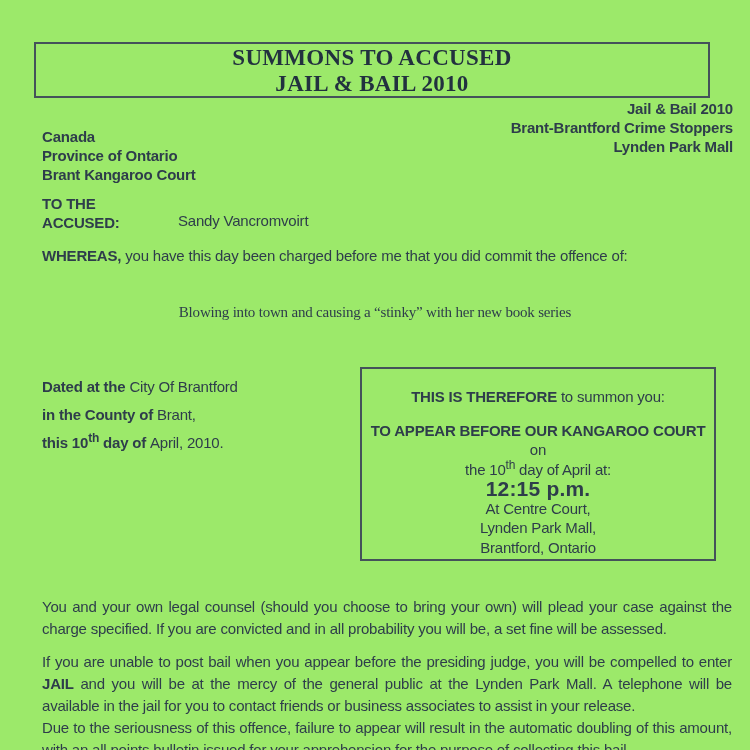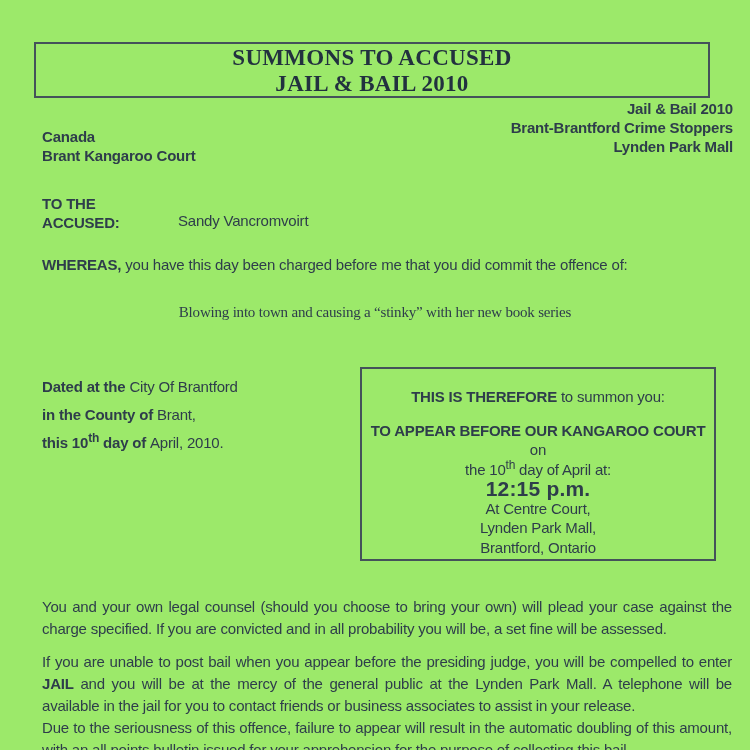--- a/index.html
+++ b/index.html
@@ -48,21 +48,21 @@
     font-weight: bold;
     line-height: 19px;
   }
   .accused-name {
     position: absolute;
     left: 178px; top: 212px;
   }
 
   .whereas {
     position: absolute;
-    left: 42px; top: 256px;
+    left: 42px; top: 247px;
     width: 695px;
   }
 
   .offence {
     position: absolute;
     left: 0; top: 304px;
     width: 750px;
     text-align: center;
     font-family: Liberation Serif, serif;
   }
@@ -106,20 +106,21 @@
 
 <div class="page">
 
   <div class="title-box">
     <div>SUMMONS TO ACCUSED</div>
     <div>JAIL &amp; BAIL 2010</div>
   </div>
 
   <div class="hdr hdr-left">
     <div>Canada</div>
+    <div>Province of Ontario</div>
     <div>Brant Kangaroo Court</div>
   </div>
 
   <div class="hdr hdr-right">
     <div>Jail &amp; Bail 2010</div>
     <div>Brant-Brantford Crime Stoppers</div>
     <div>Lynden Park Mall</div>
   </div>
 
   <div class="to-accused">

